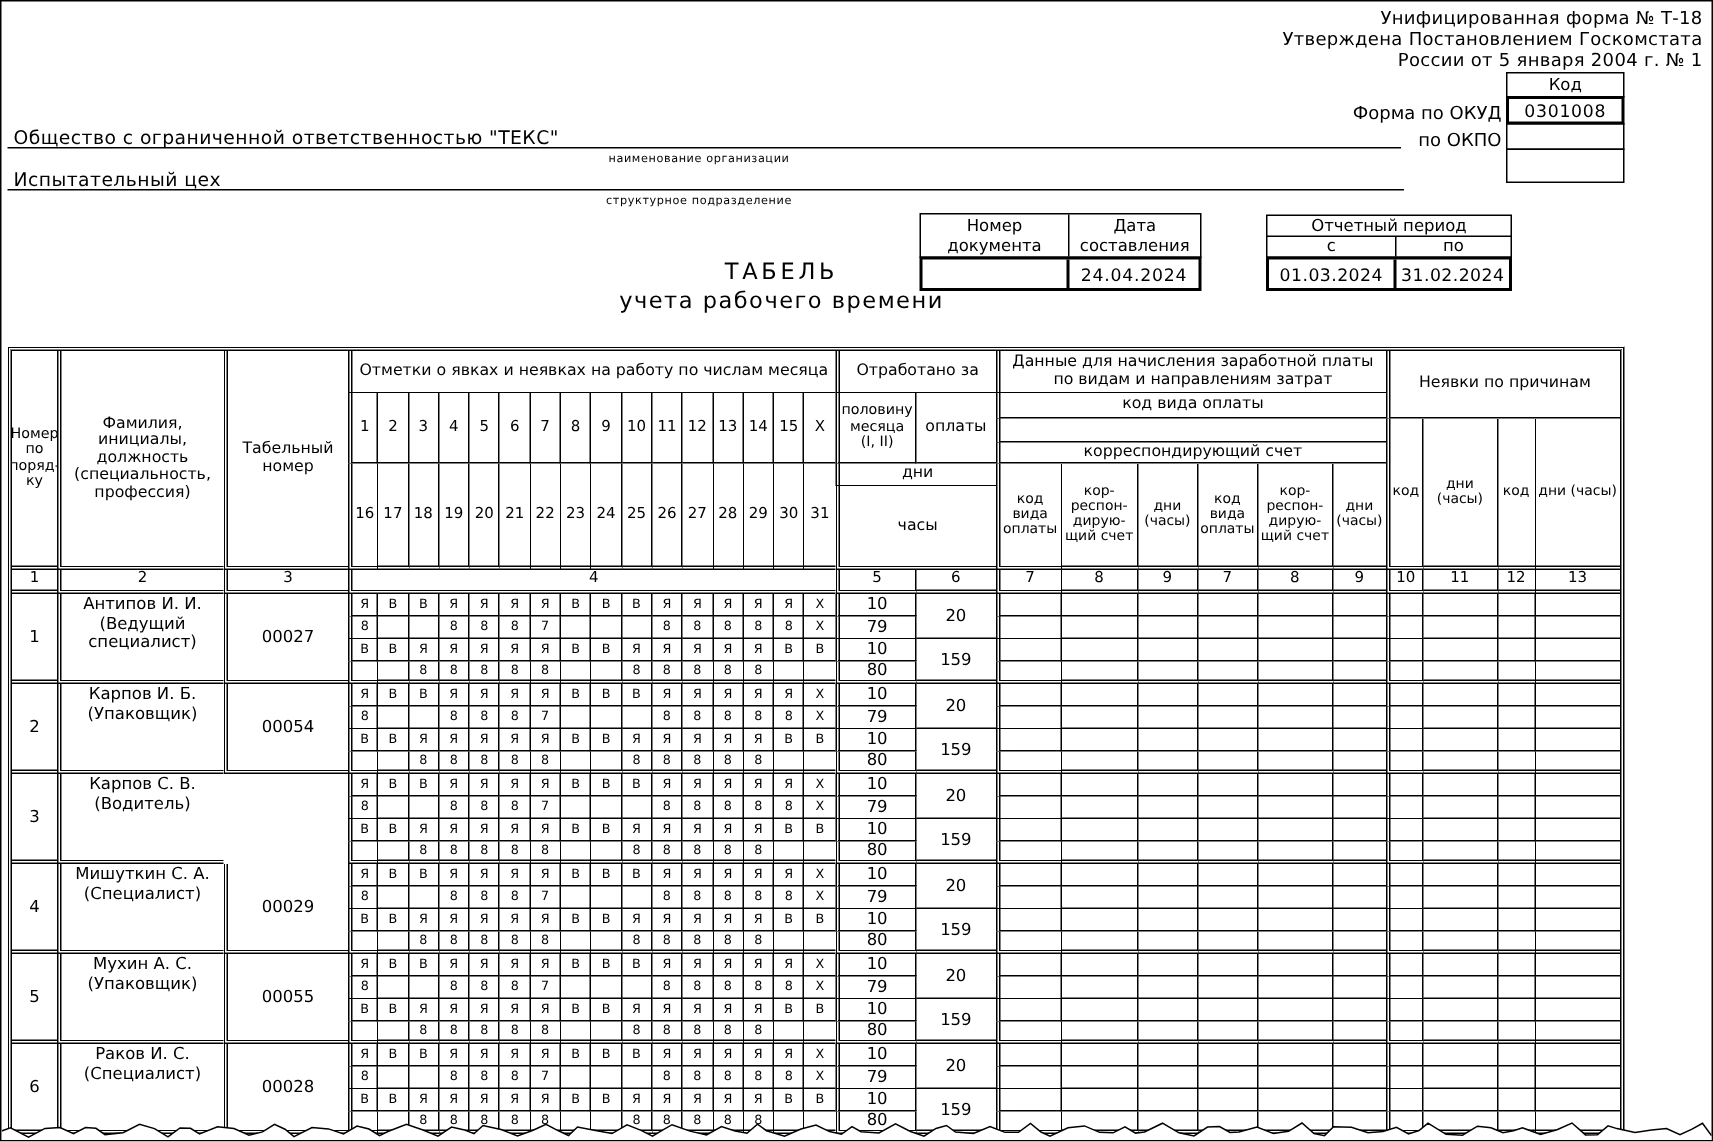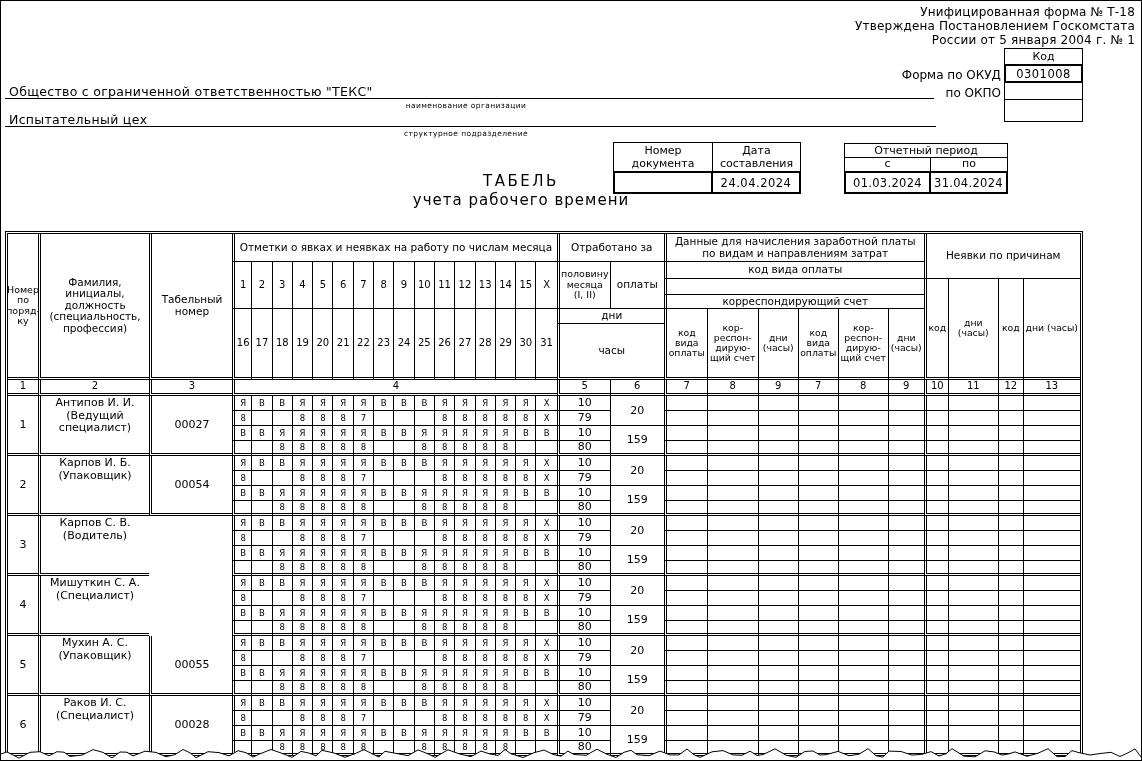--- a/index.html
+++ b/index.html
@@ -126,21 +126,21 @@
   </div>
 
   <div class="period-box">
     <div class="ptitle">Отчетный период</div>
     <div class="psub">
       <div class="c1">с</div>
       <div class="c2">по</div>
     </div>
     <div class="pvals">
       <div class="c1">01.03.2024</div>
-      <div class="c2">31.04.2024</div>
+      <div class="c2">31.02.2024</div>
     </div>
   </div>
 
   <div id="grid" class="grid">
       <div class="g hdr f95 nbr db" style="grid-area: 1 / 1 / span 6 / span 1;">Номер по поряд-ку</div>
       <div class="g hdr dl nbr db" style="grid-area: 1 / 2 / span 6 / span 1;">Фамилия, инициалы, должность (специальность, профессия)</div>
       <div class="g hdr dl nbr" style="grid-area: 1 / 4 / span 1 / span 16;">Отметки о явках и неявках на работу по числам месяца</div>
       <div class="g hdr dl nbr db" style="grid-area: 1 / 3 / span 6 / span 1;">Табельный номер</div>
       <div class="g dnum dl" style="grid-area: 2 / 4 / span 3 / span 1;">1</div>
       <div class="g dnum" style="grid-area: 2 / 5 / span 3 / span 1;">2</div>
@@ -543,20 +543,21 @@
       <div class="g " style="grid-area: 16 / 30 / span 1 / span 1;"></div>
       <div class="g " style="grid-area: 17 / 30 / span 1 / span 1;"></div>
       <div class="g " style="grid-area: 18 / 30 / span 1 / span 1;"></div>
       <div class="g  db" style="grid-area: 19 / 30 / span 1 / span 1;"></div>
       <div class="g  nbr" style="grid-area: 16 / 31 / span 1 / span 1;"></div>
       <div class="g  nbr" style="grid-area: 17 / 31 / span 1 / span 1;"></div>
       <div class="g  nbr" style="grid-area: 18 / 31 / span 1 / span 1;"></div>
       <div class="g  nbr db" style="grid-area: 19 / 31 / span 1 / span 1;"></div>
       <div class="g val nbr db" style="grid-area: 20 / 1 / span 4 / span 1;">4</div>
       <div class="g name dl nbr db" style="grid-area: 20 / 2 / span 4 / span 1;">Мишуткин С. А. (Специалист)</div>
+      <div class="g val dl nbr db" style="grid-area: 20 / 3 / span 4 / span 1;">00029</div>
       <div class="g mark dl" style="grid-area: 20 / 4 / span 1 / span 1;">Я</div>
       <div class="g mark" style="grid-area: 20 / 5 / span 1 / span 1;">В</div>
       <div class="g mark" style="grid-area: 20 / 6 / span 1 / span 1;">В</div>
       <div class="g mark" style="grid-area: 20 / 7 / span 1 / span 1;">Я</div>
       <div class="g mark" style="grid-area: 20 / 8 / span 1 / span 1;">Я</div>
       <div class="g mark" style="grid-area: 20 / 9 / span 1 / span 1;">Я</div>
       <div class="g mark" style="grid-area: 20 / 10 / span 1 / span 1;">Я</div>
       <div class="g mark" style="grid-area: 20 / 11 / span 1 / span 1;">В</div>
       <div class="g mark" style="grid-area: 20 / 12 / span 1 / span 1;">В</div>
       <div class="g mark" style="grid-area: 20 / 13 / span 1 / span 1;">В</div>

